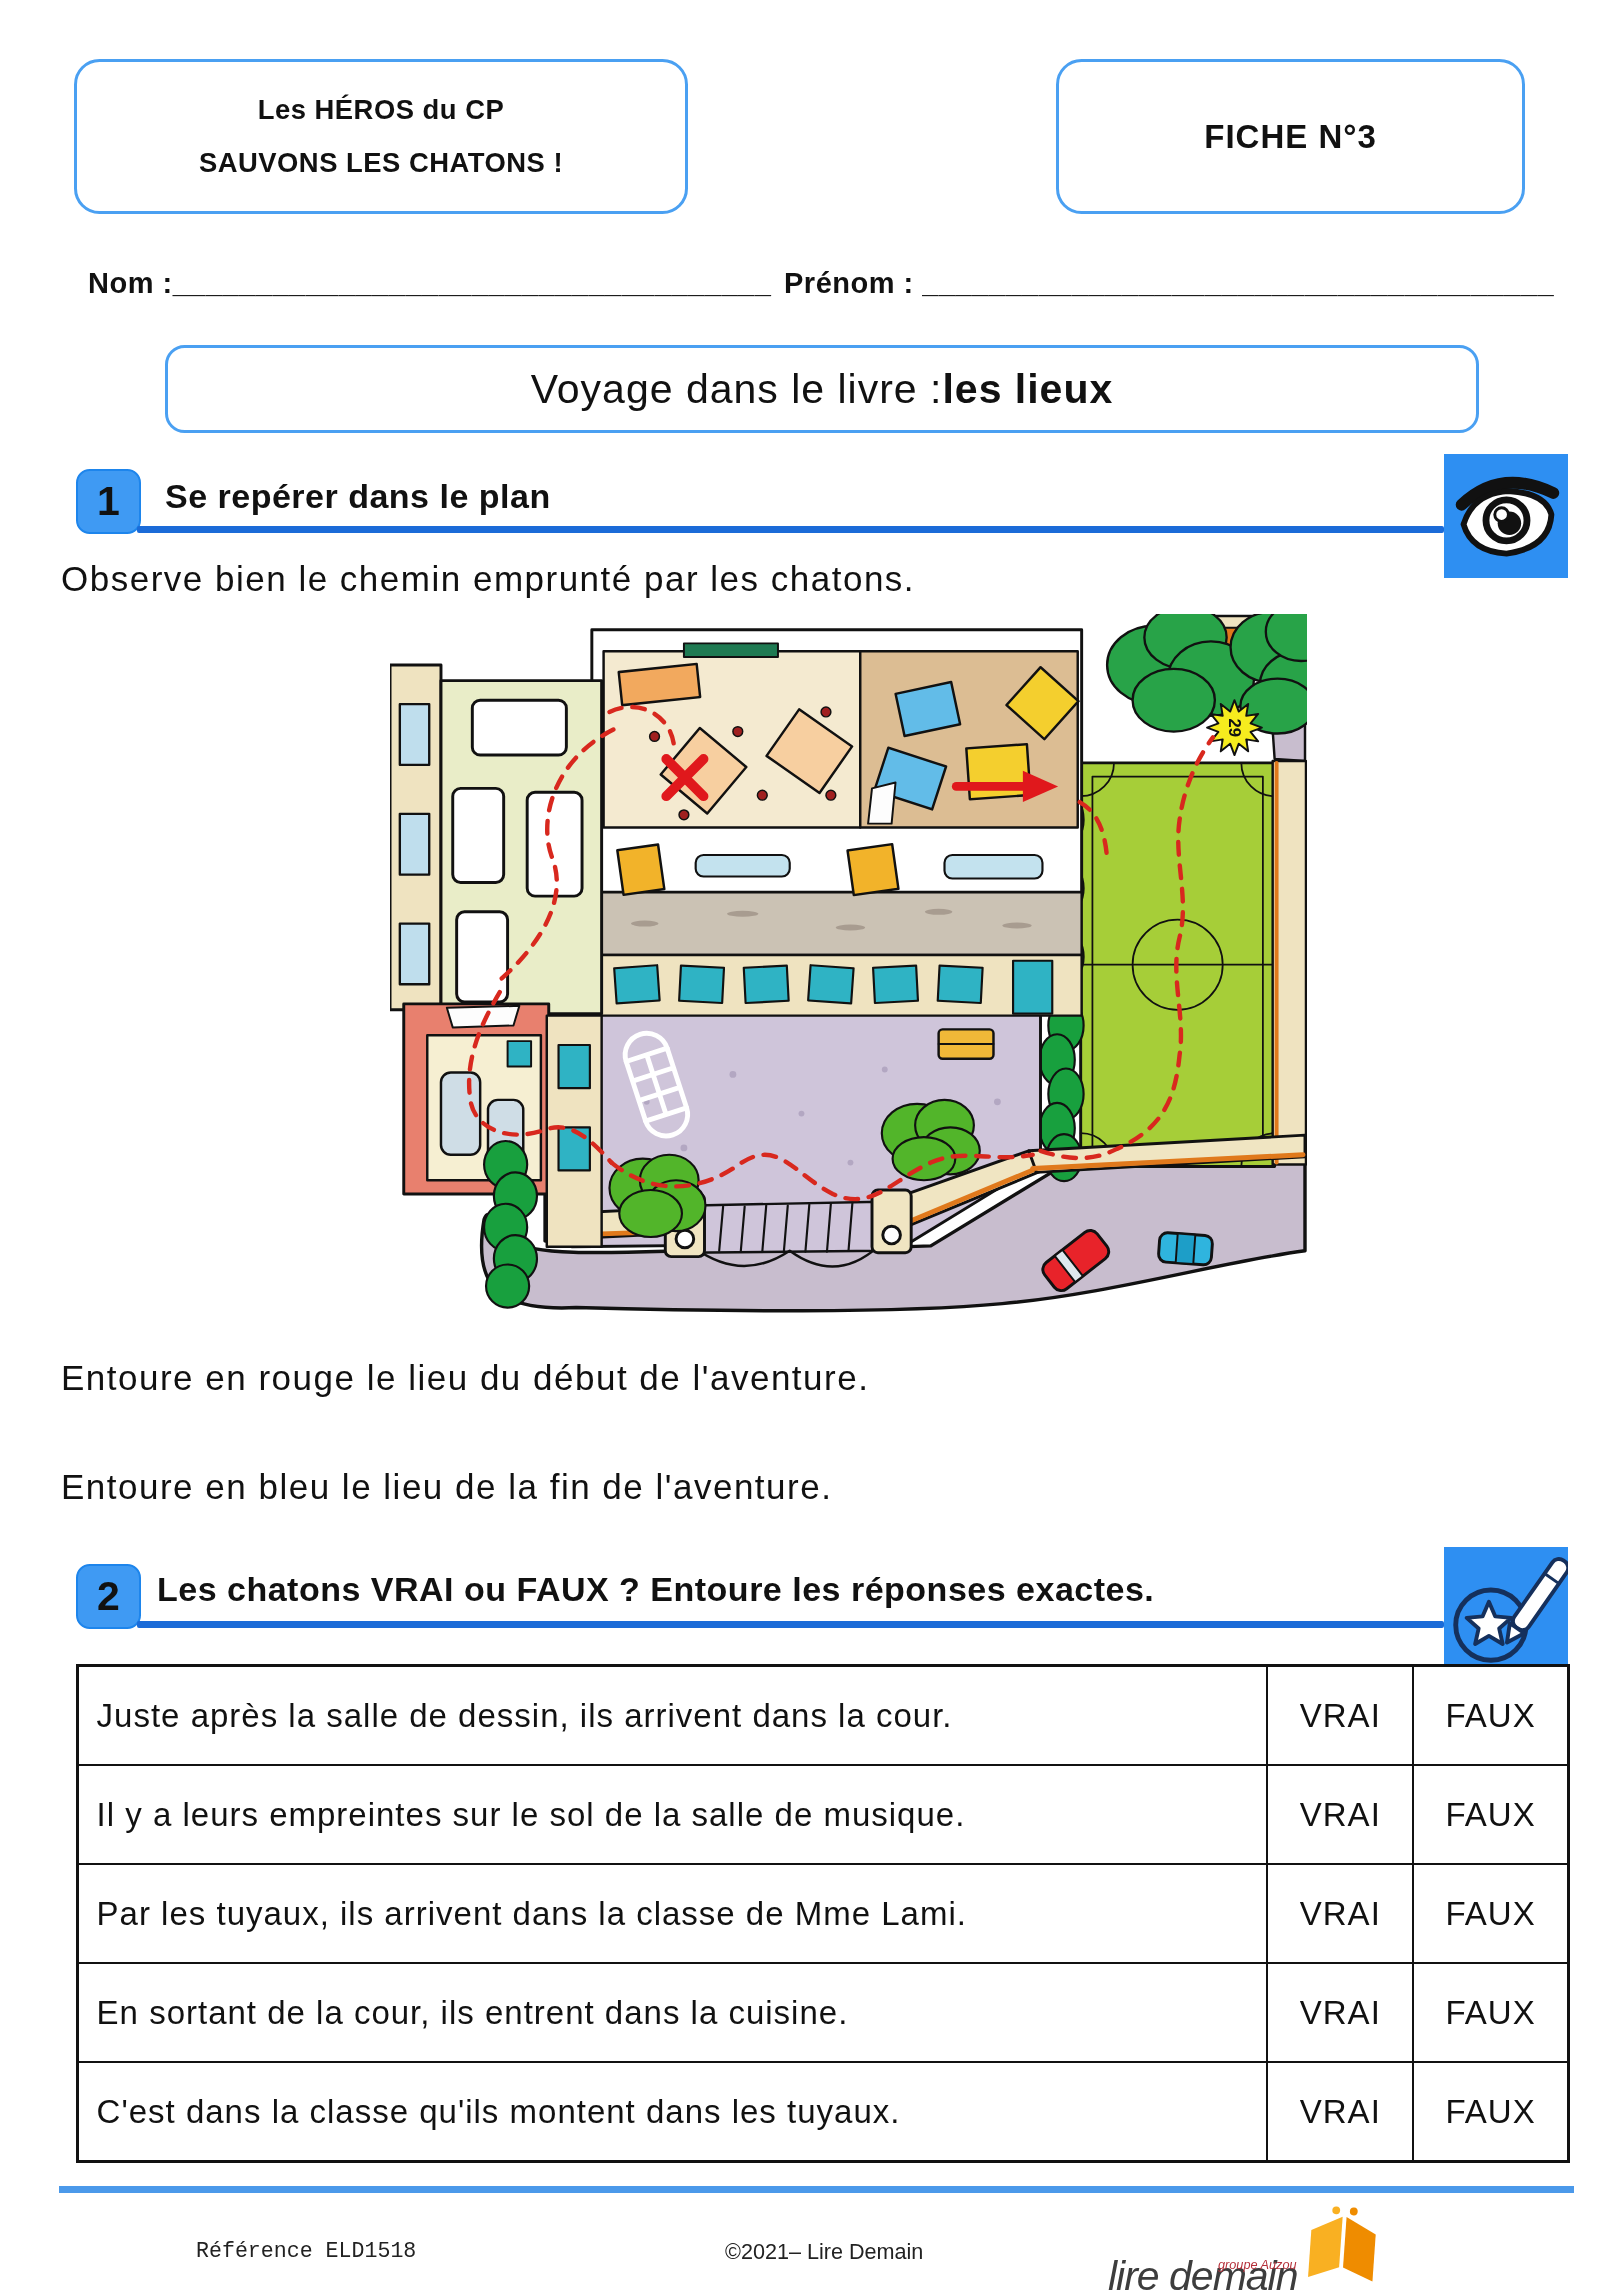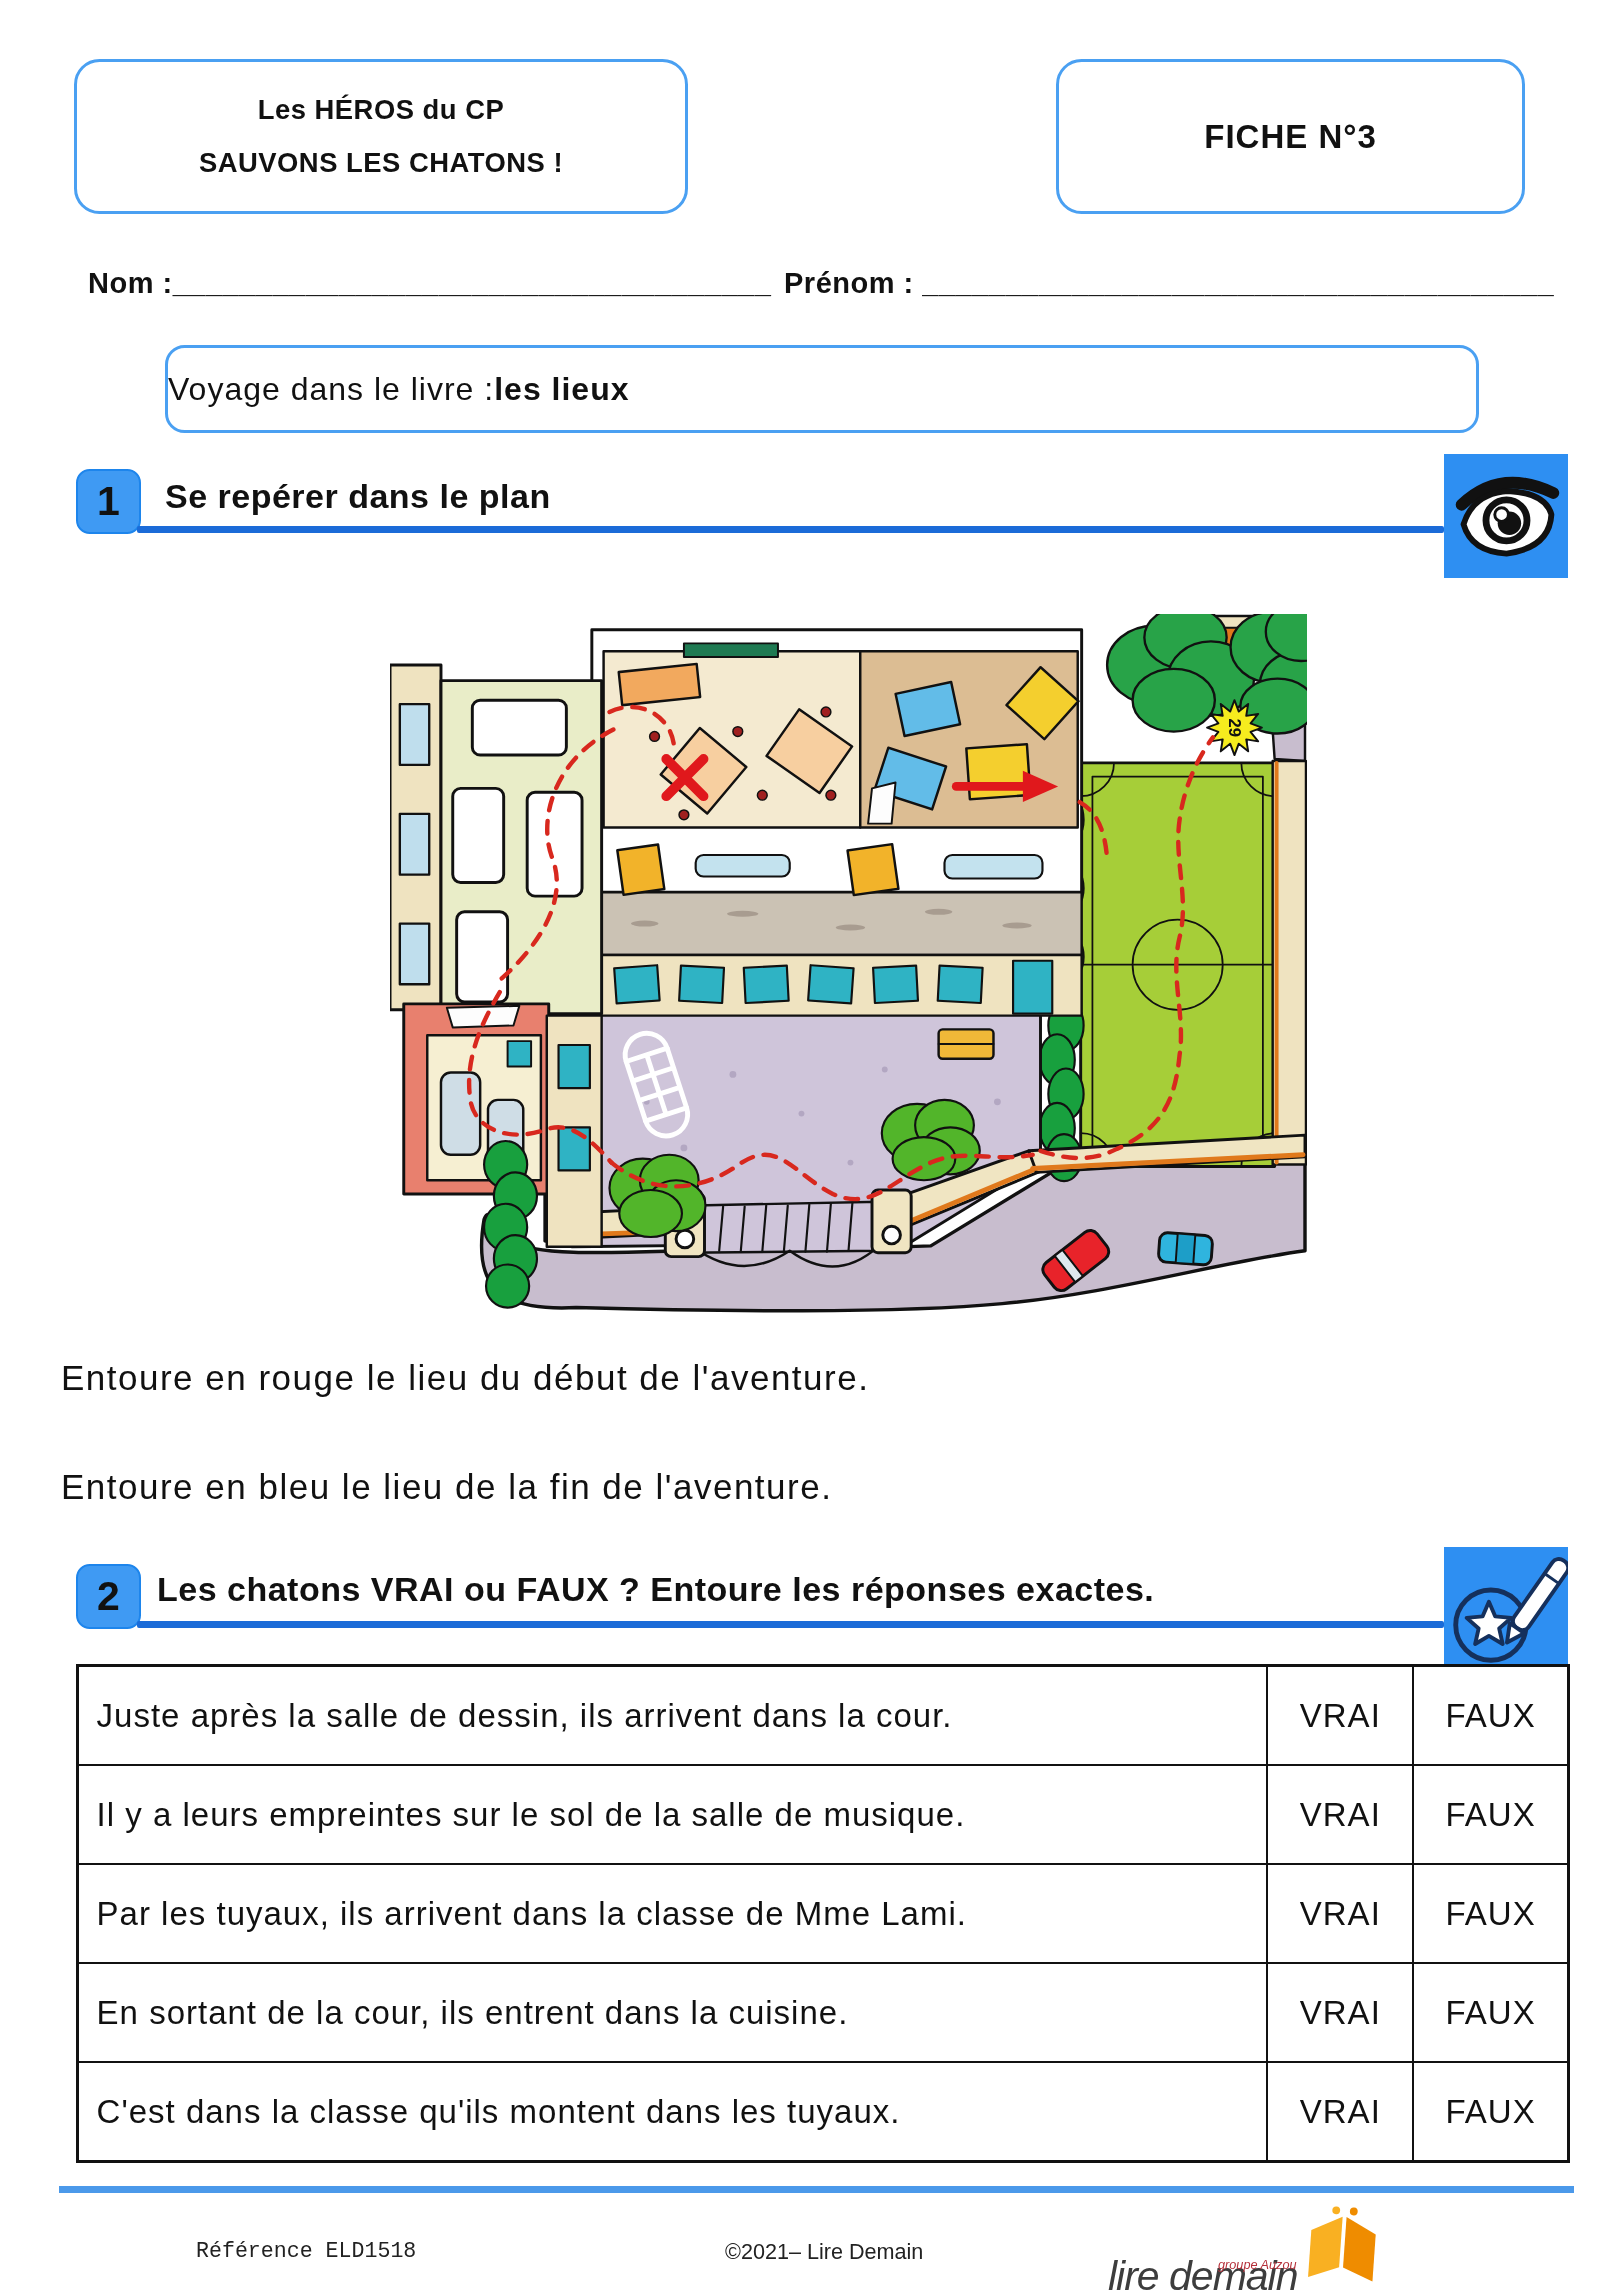--- a/index.html
+++ b/index.html
@@ -5,21 +5,21 @@
   html,body{margin:0;padding:0;background:#fff;}
   .page{position:relative;width:1621px;height:2293px;background:#fff;overflow:hidden;
         font-family:"Liberation Sans", sans-serif;color:#111;padding-left:20px;}
   .abs{position:absolute;}
   .bluebox{border:3.9px solid #4aa0f2;border-radius:25.5px;background:#fff;
            display:flex;flex-direction:column;align-items:center;justify-content:center;}
   .series-line{font-size:27.4px;font-weight:bold;letter-spacing:0.5px;line-height:1.9;}
   .fiche{font-size:33px;font-weight:bold;letter-spacing:1px;}
   .namerow{font-size:29px;font-weight:600;letter-spacing:0.5px;white-space:nowrap;}
   .titlebox{border:3.9px solid #4aa0f2;border-radius:19.6px;background:#fff;
-            display:flex;align-items:center;font-size:32px;letter-spacing:1px;}
+            display:flex;align-items:center;justify-content:center;font-size:41px;letter-spacing:1px;}
   .badge{background:#3f9af3;border:2.9px solid #1d85ec;border-radius:13.7px;
          display:flex;align-items:center;justify-content:center;
          font-size:41px;font-weight:bold;color:#111;}
   .sec-title{font-size:34px;font-weight:bold;letter-spacing:0.5px;white-space:nowrap;}
   .underline{background:#1b6bd8;border-radius:2px;}
   .iconsq{background:#2e8ff2;display:flex;align-items:center;justify-content:center;}
   .bodytext{font-size:35px;letter-spacing:1.5px;white-space:nowrap;}
   .tbl{border:3.9px solid #111;width:1494px;box-sizing:border-box;background:#fff;}
   .trow{display:flex;height:97px;align-items:stretch;}
   .trow + .trow{border-top:2.9px solid #111;}
@@ -65,20 +65,21 @@
   <div class="abs iconsq" style="left:1444px;top:454px;width:124px;height:124px;">
     <svg width="124" height="124" viewBox="0 0 127 127">
       <path d="M 18,52 Q 58,14 112,40" fill="none" stroke="#111" stroke-width="12"></path>
       <path d="M 20,72 Q 30,40 66,38 Q 104,40 110,62 Q 108,96 64,102 Q 28,100 20,72 Z" fill="#fff" stroke="#111" stroke-width="6"></path>
       <circle cx="64" cy="68" r="21" fill="#fff" stroke="#111" stroke-width="7"></circle>
       <circle cx="67" cy="71" r="12" fill="#111"></circle>
       <circle cx="59" cy="62" r="7" fill="#fff" stroke="#111" stroke-width="3"></circle>
     </svg>
   </div>
 
+  <div class="abs bodytext" style="left:61px;top:559px;">Observe bien le chemin emprunté par les chatons.</div>
 
   <div class="abs" style="left:390px;top:614px;width:917px;height:721px;">
     <svg width="917" height="721" viewBox="0 0 936 736">
 
       <g>
         <path d="M 96,618 C 84,688 112,712 190,708 C 330,712 520,714 625,704 C 735,694 845,662 934,650 L 934,538 C 850,546 770,552 695,558 L 552,645 C 470,648 380,650 300,650 C 230,652 150,656 122,640 C 104,630 102,602 96,618 Z" fill="#c8bdce" stroke="#111" stroke-width="3.5"></path>
         <polygon points="893,2 934,8 934,150 903,148" fill="#c8bdce" stroke="#111" stroke-width="2.5"></polygon>
       </g>
 
       <g>

